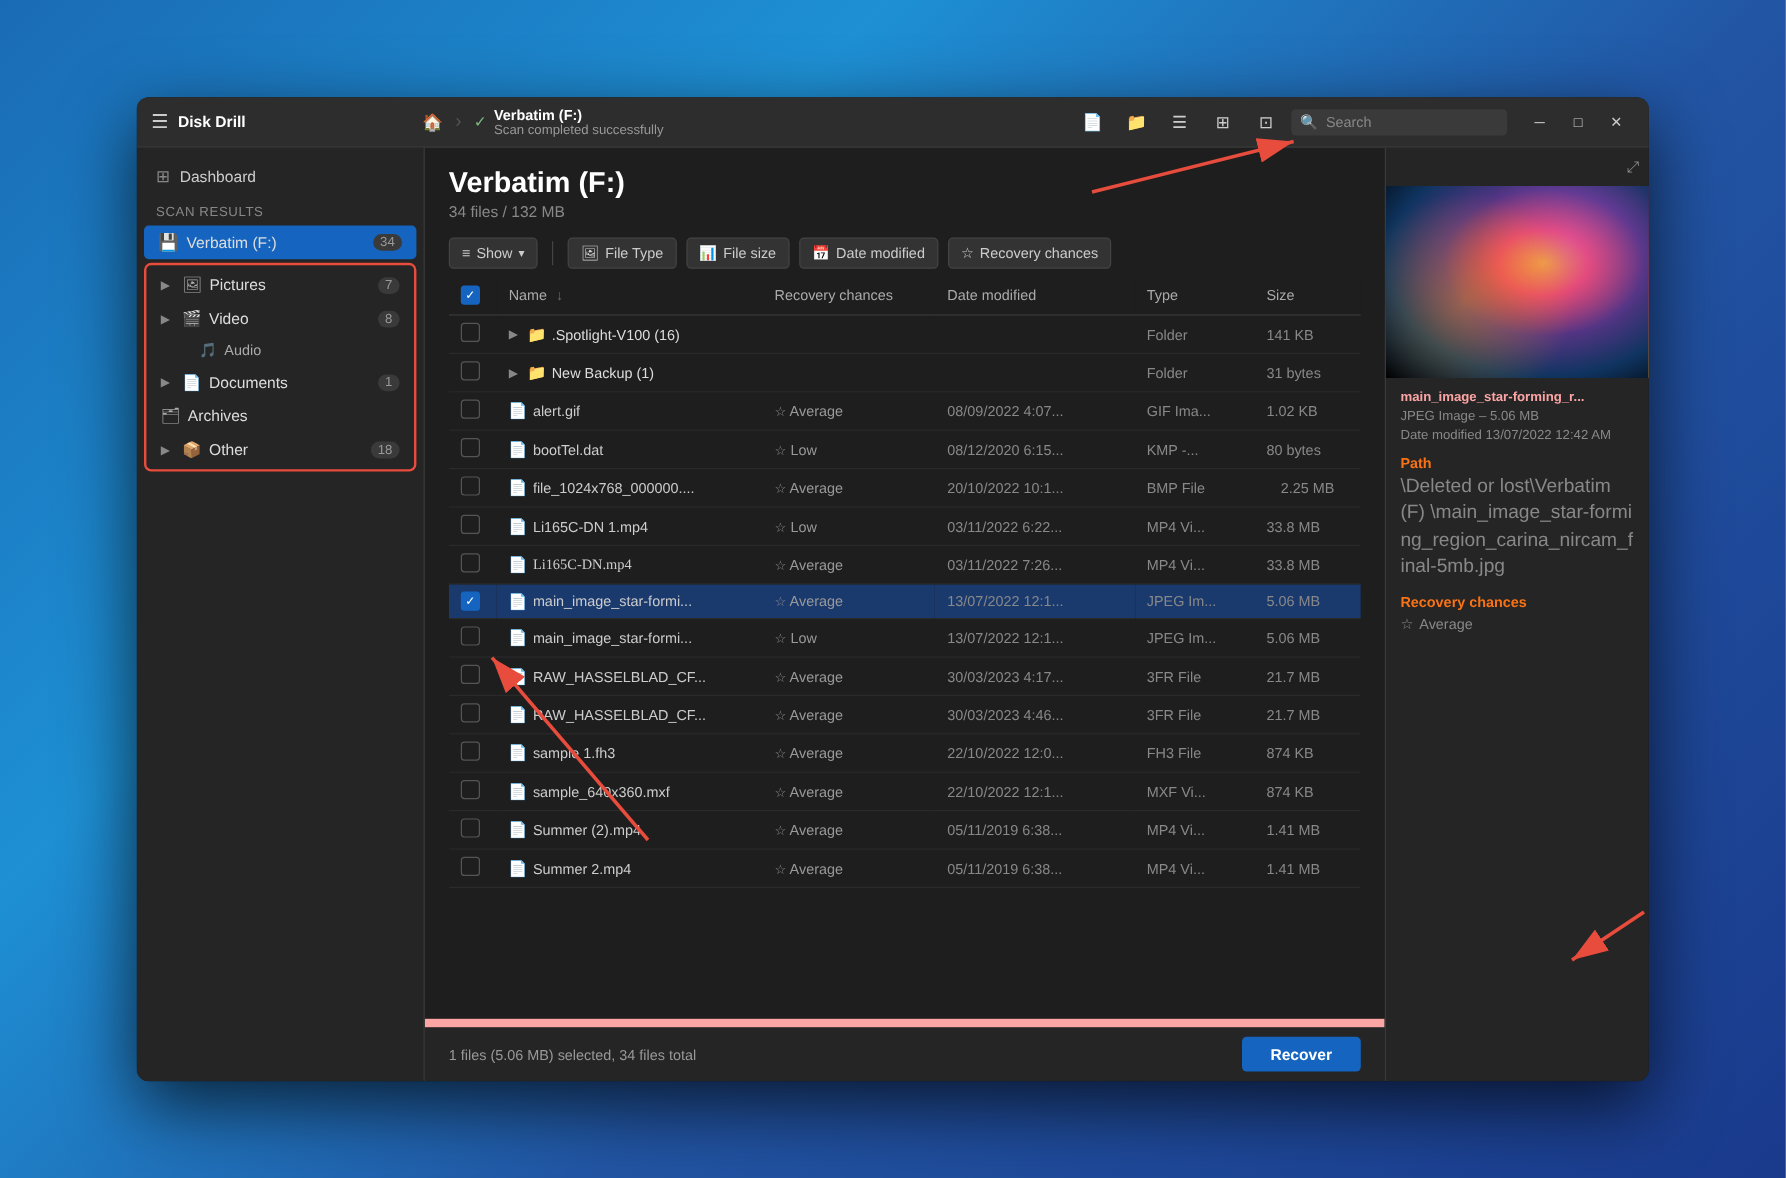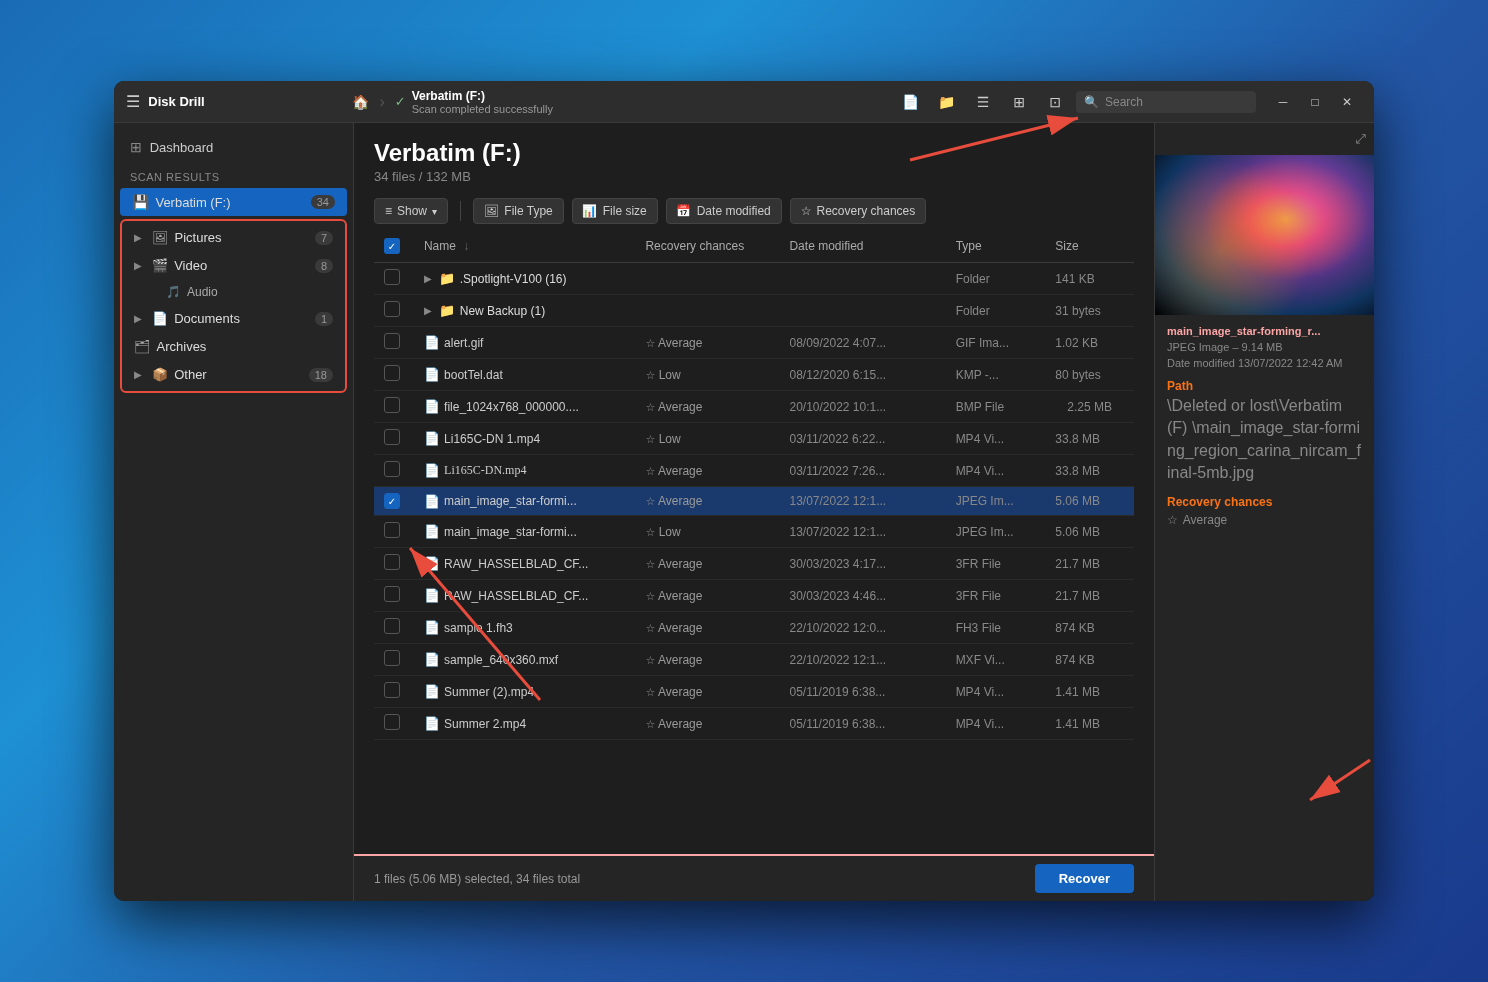--- a/index.html
+++ b/index.html
@@ -332,21 +332,21 @@
       align-items: center;
       gap: 4px;
     }
 
     
     .status-bar {
       display: flex;
       align-items: center;
       justify-content: space-between;
       padding: 8px 20px;
-      border-top: 2px solid #fca5a5;
+      border-top: 7px solid #fca5a5;
       flex-shrink: 0;
       background: #252525;
     }
     .status-text {
       color: #999;
       font-size: 12px;
     }
     .recover-btn {
       background: #1565c0;
       color: #fff;
@@ -878,21 +878,21 @@
 
     <div class="preview-panel">
       <div class="preview-header">
         <button class="preview-expand-btn">⤢</button>
       </div>
       <div class="preview-image">
         <div class="nebula-img"></div>
       </div>
       <div class="preview-info">
         <div class="preview-filename">main_image_star-forming_r...</div>
-        <div class="preview-meta">JPEG Image – 9.14 MB</div>
+        <div class="preview-meta">JPEG Image – 5.06 MB</div>
         <div class="preview-meta">Date modified 13/07/2022 12:42 AM</div>
         <div class="preview-section-title">Path</div>
         <div class="preview-path">\Deleted or lost\Verbatim (F) \main_image_star-forming_region_carina_nircam_final-5mb.jpg</div>
         <div class="preview-section-title">Recovery chances</div>
         <div class="preview-recovery">
           <span class="recovery-star">☆</span>
           <span class="recovery-label">Average</span>
         </div>
       </div>
     </div>

